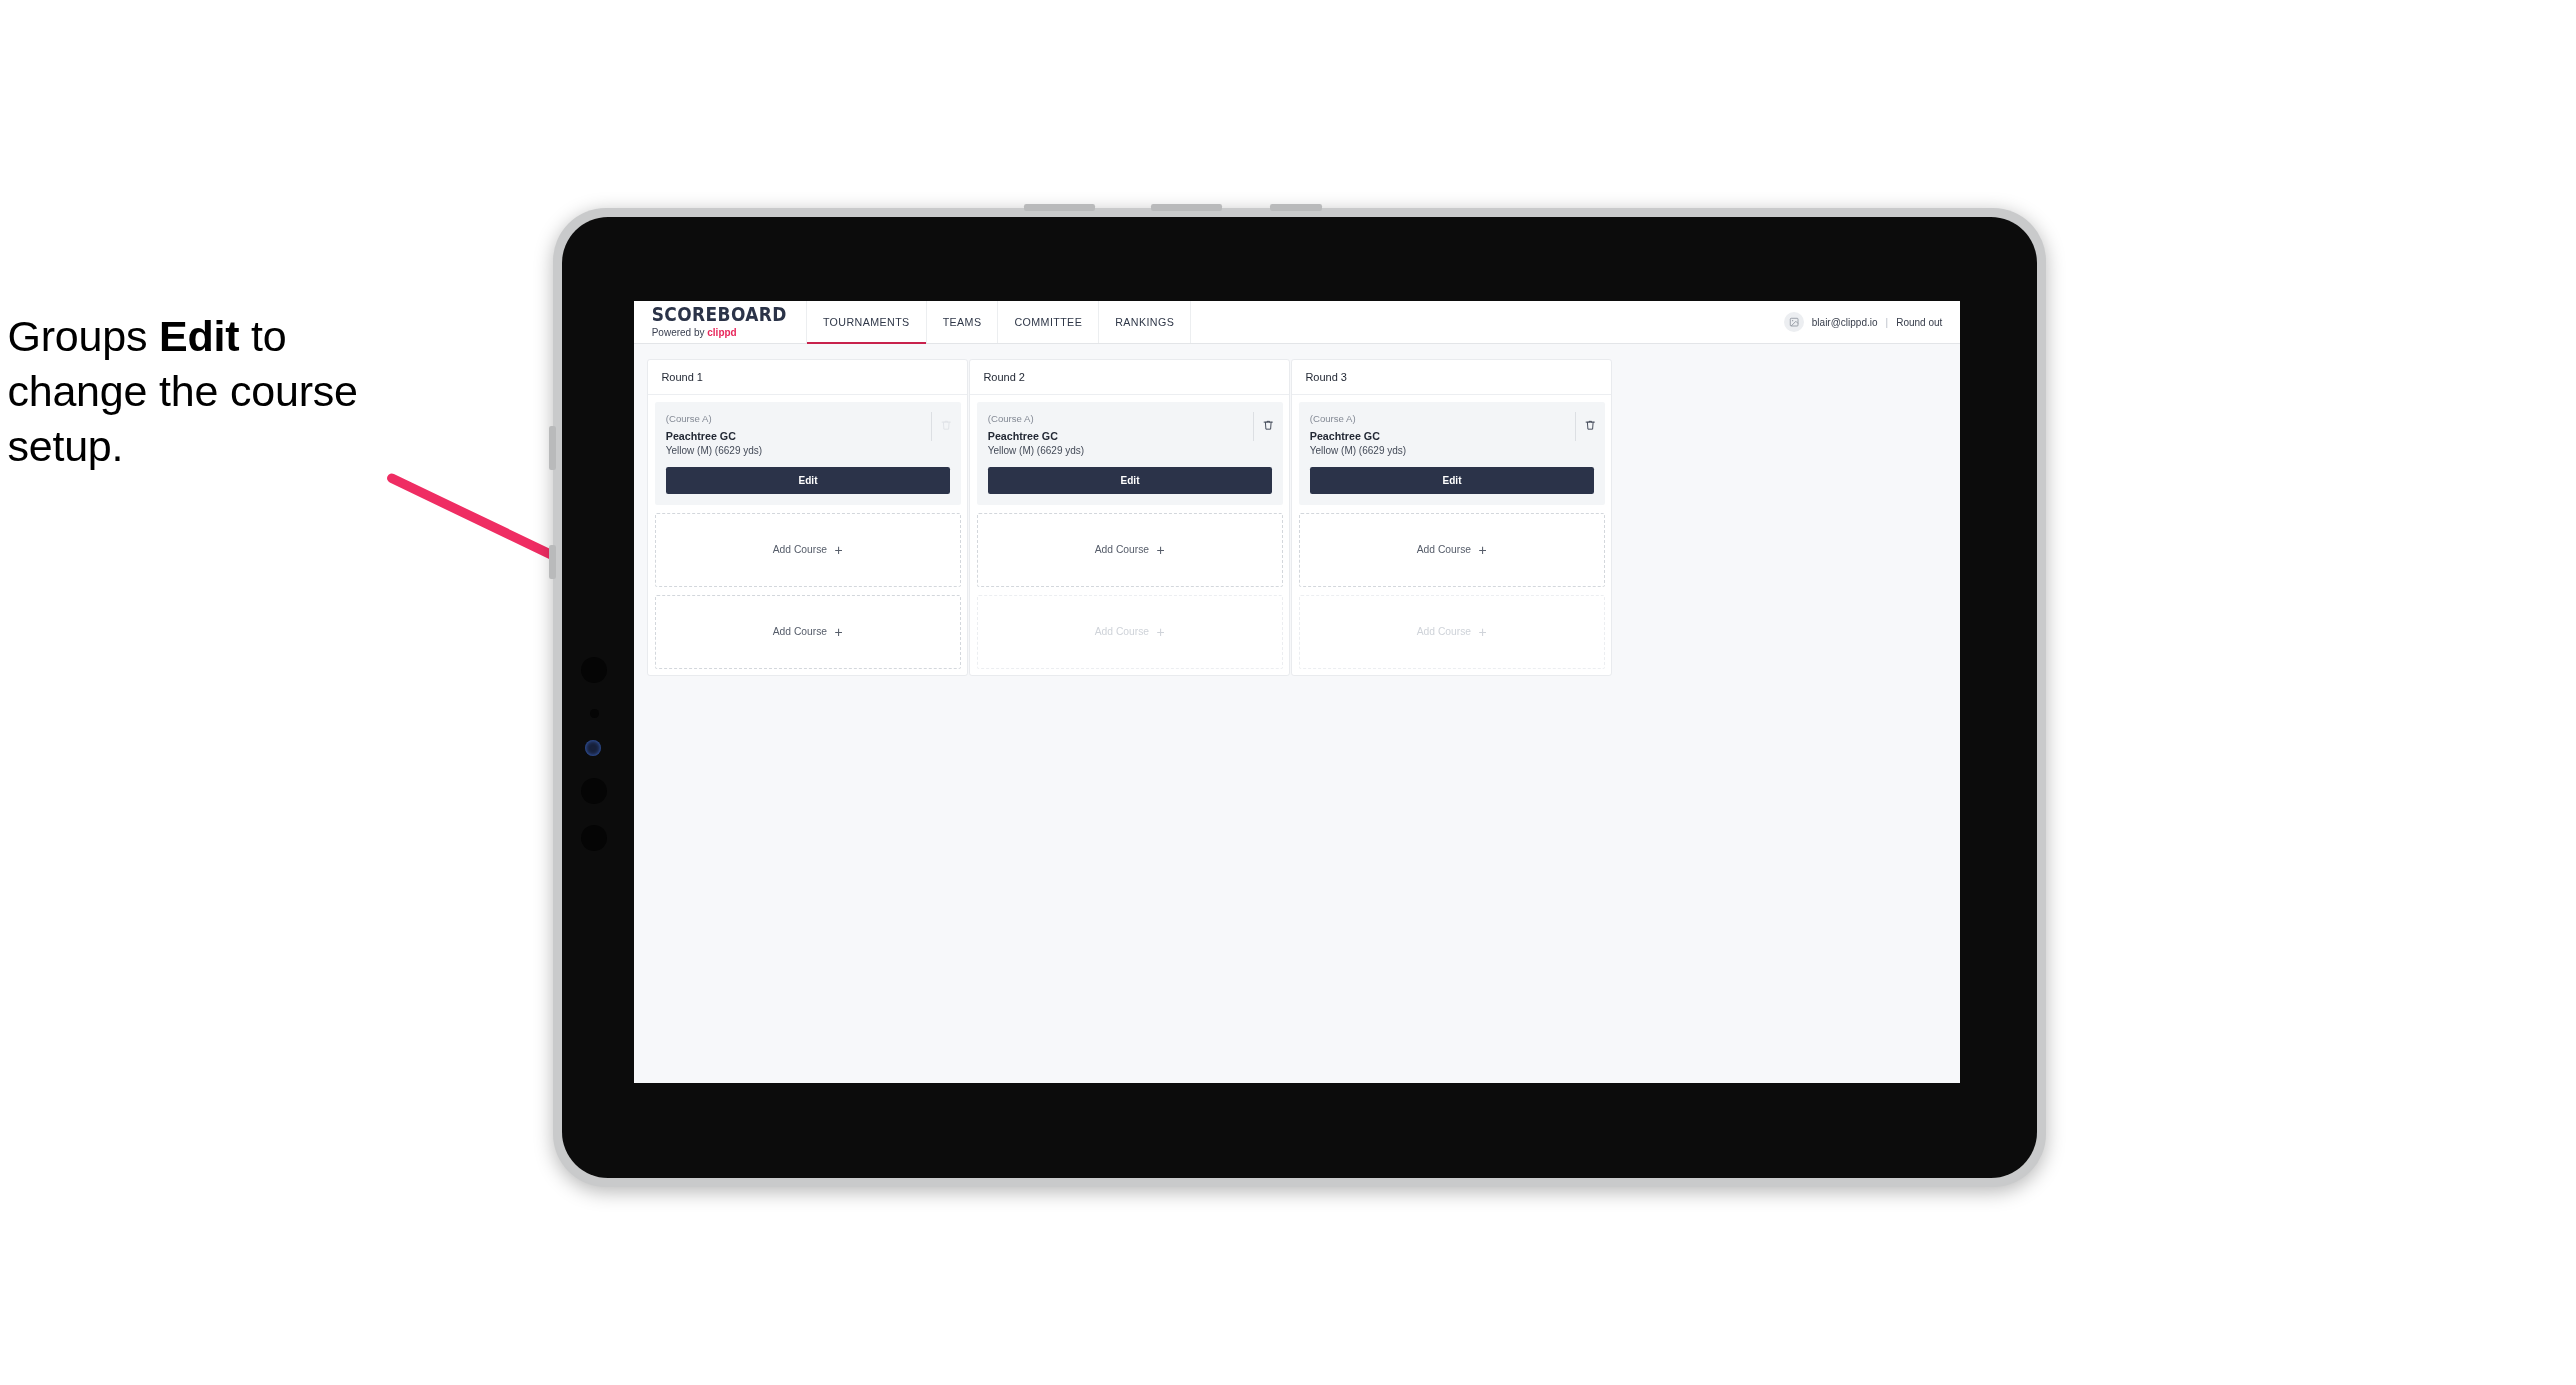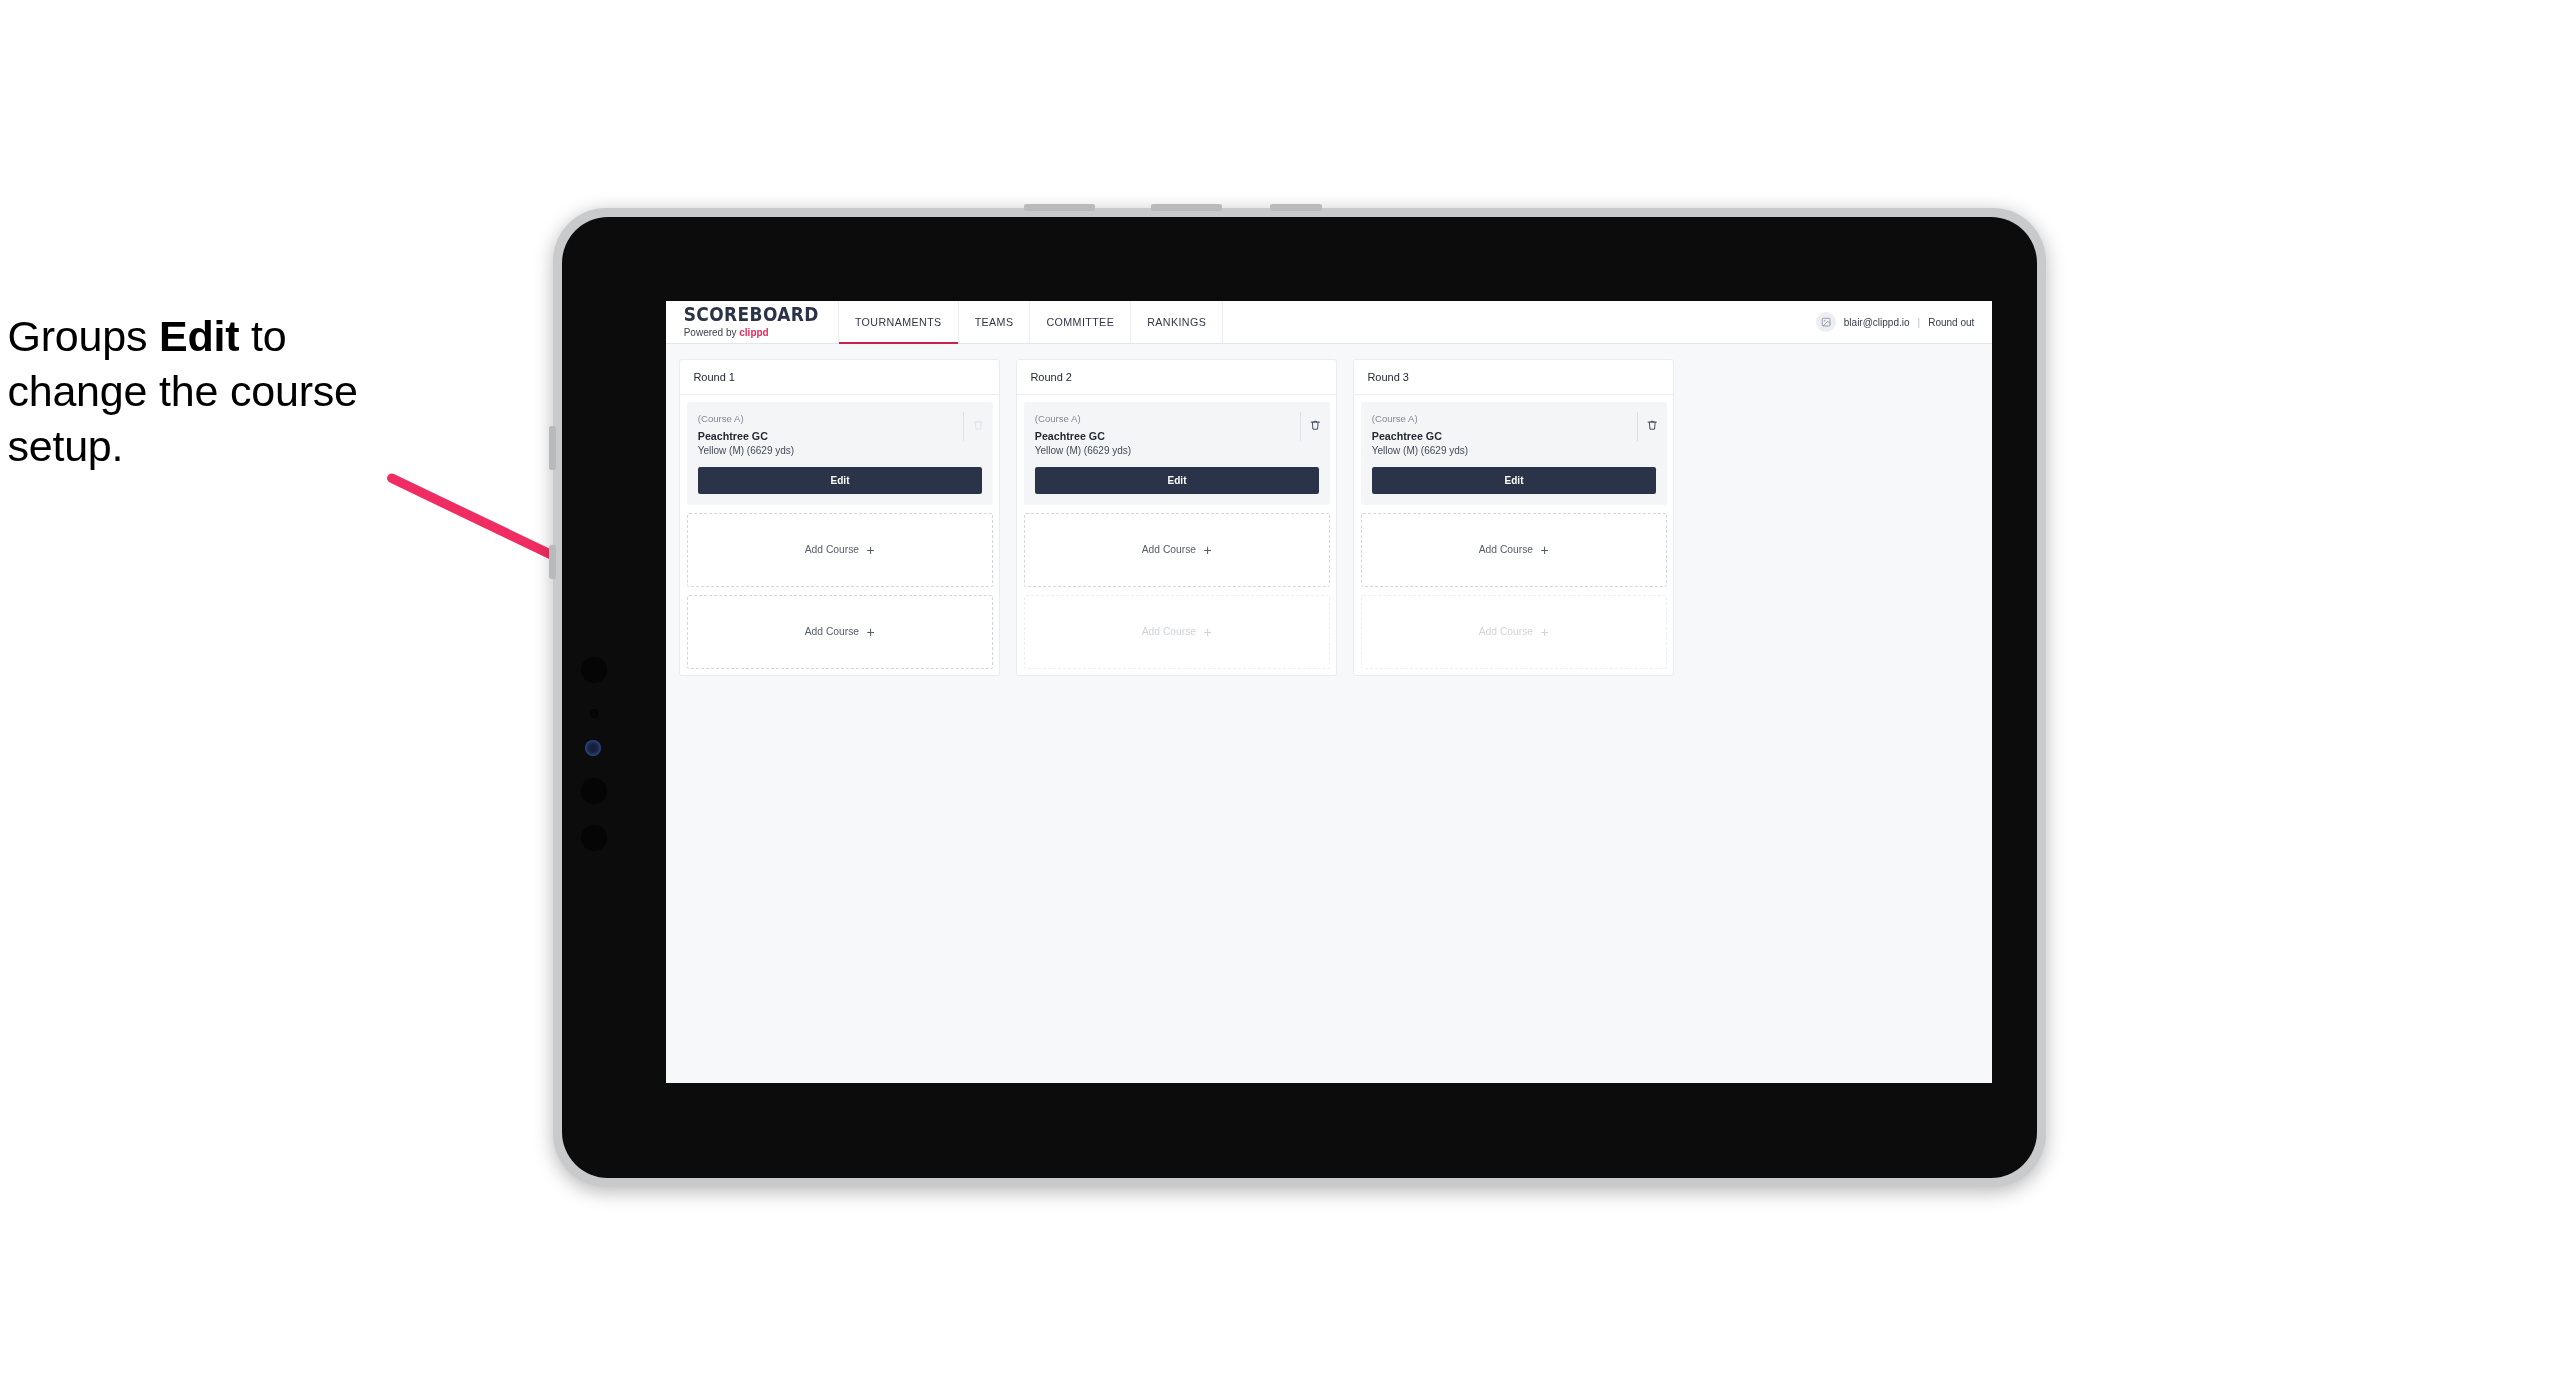--- a/index.html
+++ b/index.html
@@ -48,21 +48,20 @@
   }
   .lens.blue { background:#17203a; box-shadow:inset 0 0 4.4px #3f6ccf; }
 
   
   #viewport {
     position:absolute;
     left:634px; top:301px;
     width:1326px; height:782px;
     background:#f7f8fa;
     overflow:hidden;
-    margin-left:32px;
   }
 
   
   #topnav {
     height:43px; background:#ffffff;
     display:flex; align-items:stretch;
     border-bottom:0.7px solid #e3e5e8;
     position:relative;
   }
   #brand {
@@ -129,21 +128,21 @@
     height:31px; background:#2c3448;
     display:flex; align-items:center; padding:0 14.7px; gap:3.7px;
   }
   .tab {
     font-size:10px; color:#e9ebef; padding:5.2px 10.3px;
     border-radius:3.7px; cursor:pointer; white-space:nowrap;
   }
   .tab.active { background:#ffffff; color:#222836; font-weight:600; }
 
   
-  #content { padding:14.7px 13.2px; display:flex; gap:16px; align-items:flex-start; }
+  #content { padding:14.7px 13.2px; display:flex; gap:1px; align-items:flex-start; }
   .round-col {
     width:321px; background:#ffffff;
     border:0.7px solid #e9ebee; border-radius:2.9px;
     padding:0 0 5.9px 0;
   }
   .round-head {
     padding:11.8px 13.2px 11px 13.2px; font-size:11px; color:#242a36;
     border-bottom:0.7px solid #eceef1;
   }
   .round-body { padding:6.6px 6.6px 0 6.6px; }

